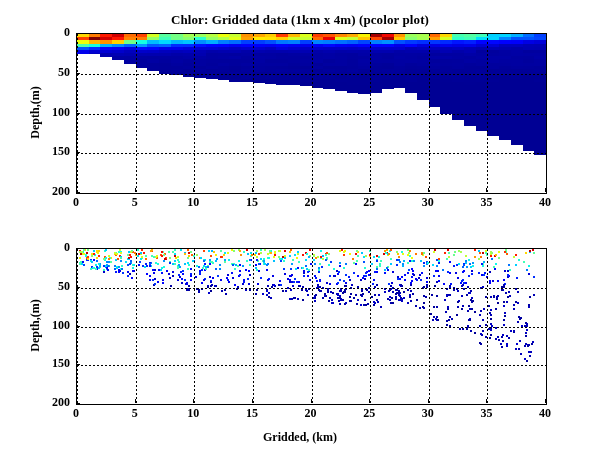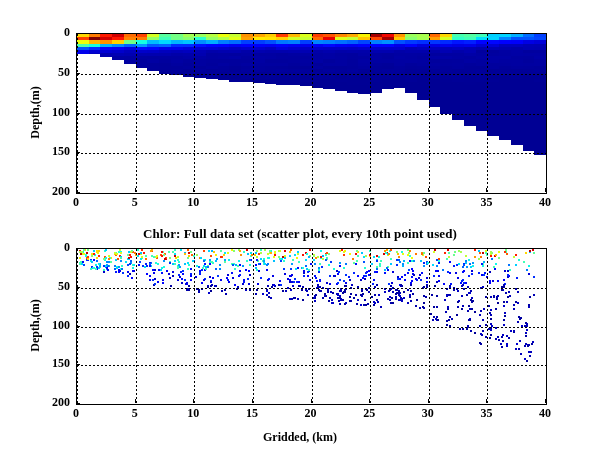--- a/index.html
+++ b/index.html
@@ -44,20 +44,21 @@
   #ytitle2{left:-5px;top:318px;width:80px;}
 
   .cell{position:absolute;}
   .pt{position:absolute;width:2px;height:2px;}
 </style>
 </head>
 <body>
 
 <div class="fig">
 
+  <div class="title" id="title1">Chlor: Gridded data (1km x 4m) (pcolor plot)</div>
 
   <div class="ytitle" id="ytitle1">Depth,(m)</div>
 
   <div class="axes" id="ax1">
     <div class="data-layer" id="pcolor-data">
         <div class="cell" style="left: 0px; width: 12.325px; top: 0px; height: 3.78px; background: rgb(255, 215, 0);"></div>
         <div class="cell" style="left: 0px; width: 12.325px; top: 3.18px; height: 3.78px; background: rgb(255, 65, 0);"></div>
         <div class="cell" style="left: 0px; width: 12.325px; top: 6.36px; height: 3.78px; background: rgb(238, 255, 9);"></div>
         <div class="cell" style="left: 0px; width: 12.325px; top: 9.54px; height: 3.78px; background: rgb(75, 255, 172);"></div>
         <div class="cell" style="left: 0px; width: 12.325px; top: 12.72px; height: 3.78px; background: rgb(0, 83, 255);"></div>
@@ -847,21 +848,20 @@
       <div class="tick-h" style="left: 76px; top: 72.75px;"></div>
       <div class="ylab" style="left: 30px; top: 72.75px;">50</div>
       <div class="tick-h" style="left: 76px; top: 112.5px;"></div>
       <div class="ylab" style="left: 30px; top: 112.5px;">100</div>
       <div class="tick-h" style="left: 76px; top: 152.25px;"></div>
       <div class="ylab" style="left: 30px; top: 152.25px;">150</div>
       <div class="tick-h" style="left: 76px; top: 192px;"></div>
       <div class="ylab" style="left: 30px; top: 192px;">200</div>
     </div>
 
-  <div class="title" id="title2">Chlor: Full data set (scatter plot, every 10th point used)</div>
 
   <div class="ytitle" id="ytitle2">Depth,(m)</div>
 
   <div class="axes" id="ax2">
     <div class="data-layer" id="scatter-data">
         <div class="pt" style="left: 6.0347px; top: 3.82679px; background: rgb(235, 255, 12);"></div>
         <div class="pt" style="left: 9.02924px; top: 8.40515px; background: rgb(255, 83, 0);"></div>
         <div class="pt" style="left: 8.65915px; top: 3.23544px; background: rgb(189, 0, 0);"></div>
         <div class="pt" style="left: 2.11048px; top: 1.68824px; background: rgb(0, 193, 255);"></div>
         <div class="pt" style="left: 1.88422px; top: 12.7132px; background: rgb(53, 255, 194);"></div>

